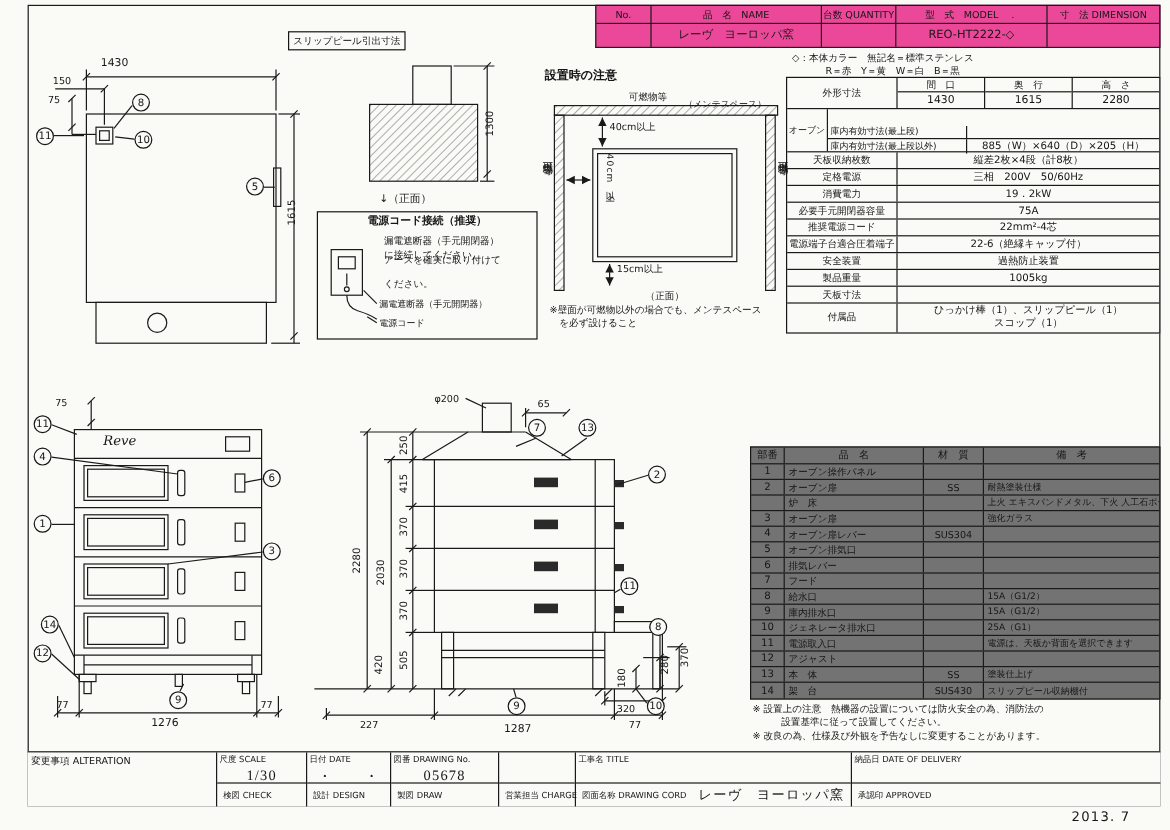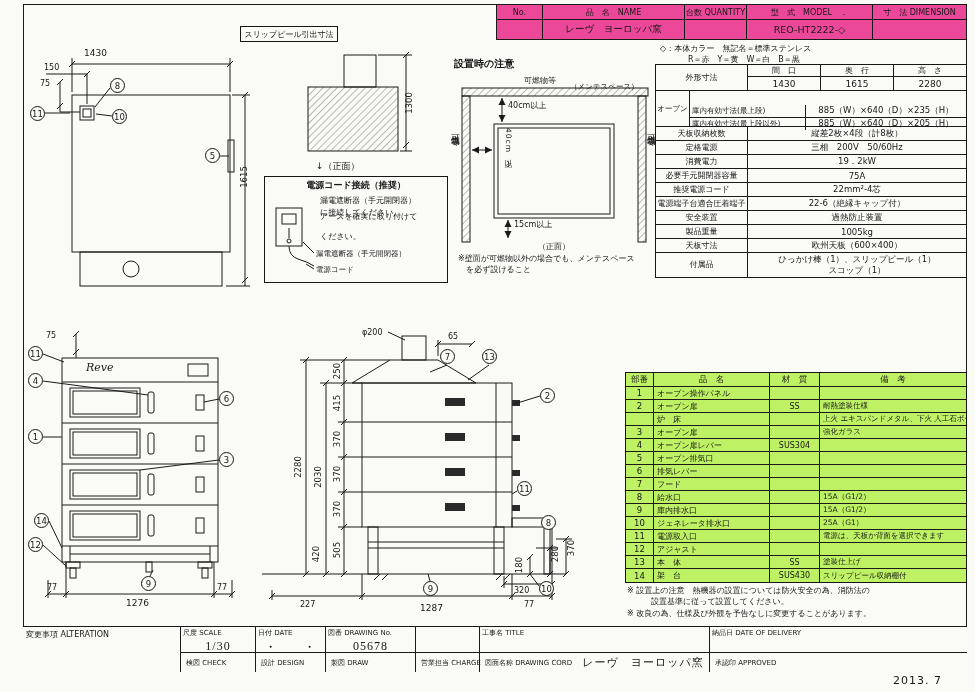--- a/index.html
+++ b/index.html
@@ -35,21 +35,21 @@
   .d3h { height:12px; border-bottom:1px solid #1a1a1a; font-size:8px; display:flex; align-items:center; justify-content:center; }
   .d3v { flex:1; font-size:9px; display:flex; align-items:center; justify-content:center; }
   .ovenlbl { width:34px; border-right:1px solid #1a1a1a; font-size:7.5px; display:flex; align-items:center; justify-content:center; overflow:hidden; }
   .ovencol { flex:1; display:flex; flex-direction:column; }
   .ovenrow { flex:1; display:flex; }
   .ovenrow.first { border-bottom:1px solid #1a1a1a;margin-top:14px; }
   .ovensub { width:116px; border-right:1px solid #1a1a1a; font-size:7.5px; display:flex; align-items:center; padding-left:2px; white-space:nowrap; overflow:hidden; }
   .ovenval { flex:1; font-size:8.5px; display:flex; align-items:center; justify-content:center; white-space:nowrap; }
 
   
-  .parts { background:#bef264; }
+  .parts { background:#737373; }
   .prow { display:flex; height:13px; border-bottom:1px solid #1a1a1a; }
   .prow.h { height:14px; }
   .prow.lastr { border-bottom:none; }
   .pno { width:28px; border-right:1px solid #1a1a1a; font-size:8.5px; display:flex; align-items:center; justify-content:center; }
   .pname { width:116px; border-right:1px solid #1a1a1a; font-size:8px; display:flex; align-items:center; padding-left:3px; white-space:nowrap; overflow:hidden; }
   .pmat { width:50px; border-right:1px solid #1a1a1a; font-size:8px; display:flex; align-items:center; justify-content:center; white-space:nowrap; }
   .pnote { flex:1; font-size:7.5px; display:flex; align-items:center; padding-left:3px; white-space:nowrap; overflow:hidden; }
   .prow.h > div { justify-content:center; padding-left:0; font-size:8.5px; }
 
   
@@ -289,21 +289,20 @@
             <div class="d3h">高　さ</div>
             <div class="d3v">2280</div>
           </div>
       </div>
     </div>
     <div class="srow" style="height:36px">
       <div class="ovenlbl">オーブン</div>
       <div class="ovencol">
         <div class="ovenrow first">
           <div class="ovensub">庫内有効寸法(最上段)</div>
-          <div class="ovenval">885（W）×640（D）×235（H）</div>
         </div>
         <div class="ovenrow">
           <div class="ovensub">庫内有効寸法(最上段以外)</div>
           <div class="ovenval">885（W）×640（D）×205（H）</div>
         </div>
       </div>
     </div>
     <div class="srow" style="height:14px">
         <div class="slabel">天板収納枚数</div>
         <div class="sval">縦差2枚×4段（計8枚）</div>
@@ -331,21 +330,20 @@
     <div class="srow" style="height:14px">
         <div class="slabel">安全装置</div>
         <div class="sval">過熱防止装置</div>
       </div>
     <div class="srow" style="height:14px">
         <div class="slabel">製品重量</div>
         <div class="sval">1005kg</div>
       </div>
     <div class="srow" style="height:14px">
         <div class="slabel">天板寸法</div>
-        <div class="sval">欧州天板（600×400）</div>
       </div>
     <div class="srow lastr" style="height:24px">
       <div class="slabel">付属品</div>
       <div class="sval col2">
         <div>ひっかけ棒（1）、スリップピール（1）</div>
         <div>スコップ（1）</div>
       </div>
     </div>
   </div>
 

